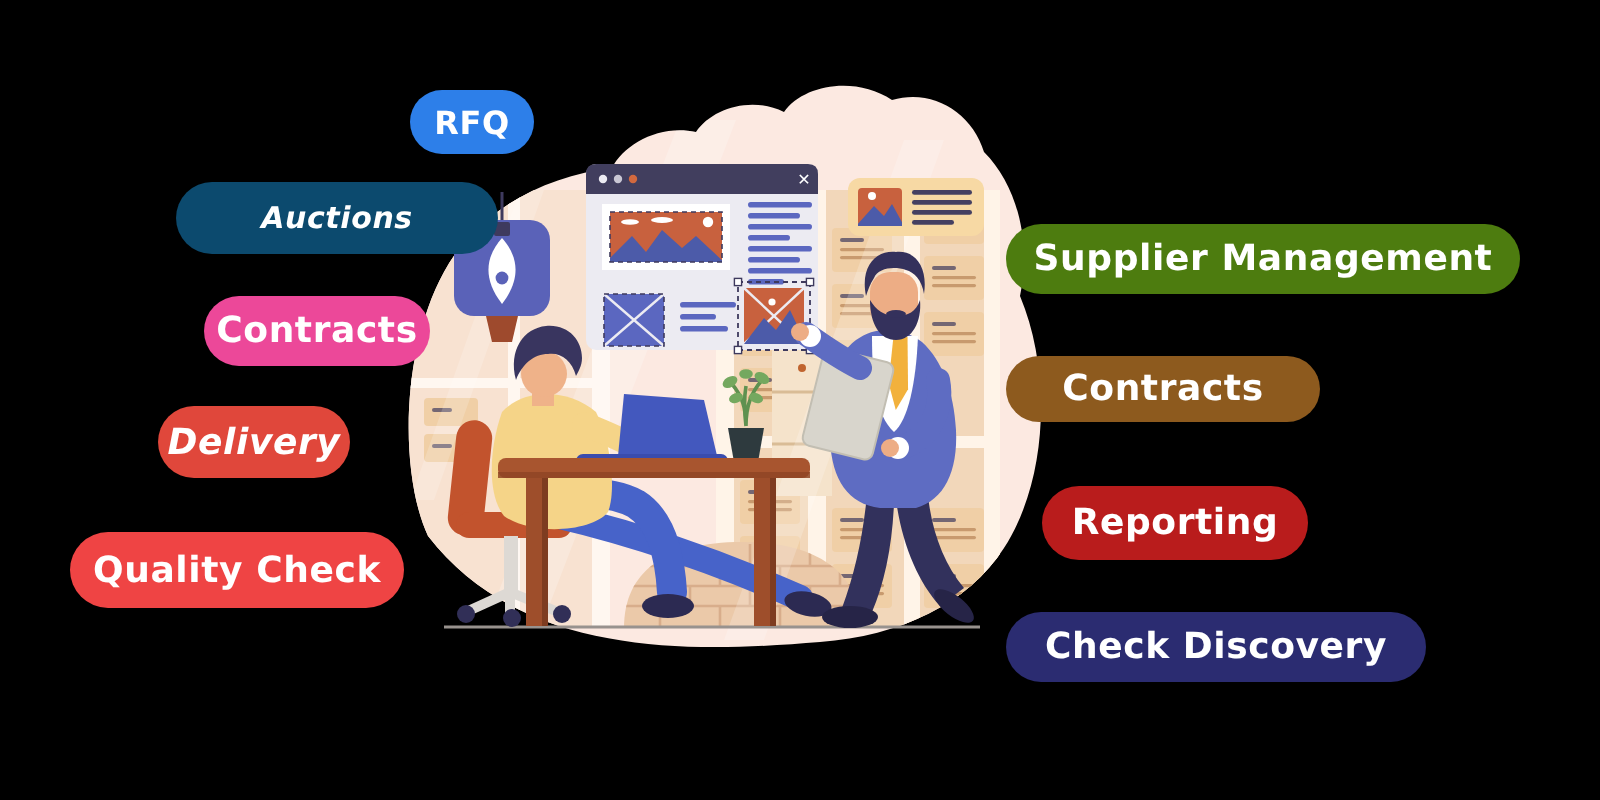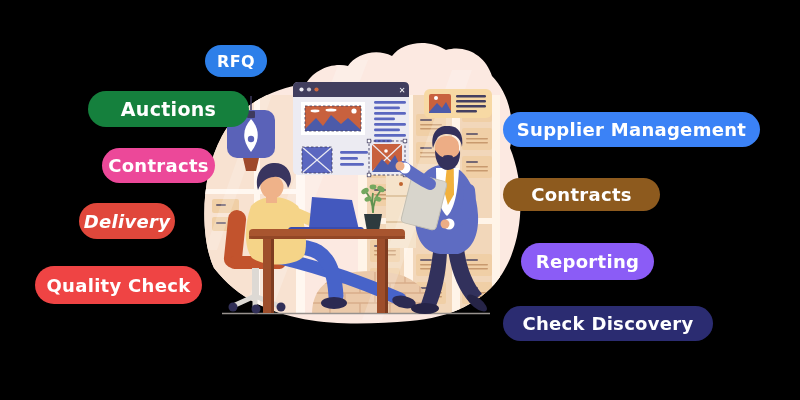--- a/index.html
+++ b/index.html
@@ -282,23 +282,23 @@
       <path d="M469,190 C472,206 464,220 450,224" stroke="#5E6CC2" stroke-width="12" fill="none" stroke-linecap="round"></path>
       <circle cx="449" cy="224" r="5.5" fill="#FFFFFF"></circle>
       <circle cx="445" cy="224" r="4.5" fill="#EDAD85"></circle>
       <path d="M430,184 C420,179 410,172 403,167" stroke="#5E6CC2" stroke-width="12" fill="none" stroke-linecap="round"></path>
       <circle cx="405" cy="168" r="5.5" fill="#FFFFFF"></circle>
       <circle cx="400" cy="166" r="4.5" fill="#EDAD85"></circle>
     </g>
   </svg>
 
   <div class="pill" style="left: 205px; top: 45px; width: 62px; height: 32px; font-size: 16px; background-color: rgb(45, 127, 233); color: rgb(255, 255, 255);">RFQ</div>
-  <div class="pill" style="left: 88px; top: 91px; width: 161px; height: 36px; font-size: 19px; background-color: #15803d; color: rgb(255, 255, 255);">Auctions</div>
+  <div class="pill" style="left: 88px; top: 91px; width: 161px; height: 36px; font-size: 15px; background-color: #0c4a6e; color: rgb(255, 255, 255); font-style: italic;">Auctions</div>
   <div class="pill" style="left: 102px; top: 148px; width: 113px; height: 35px; font-size: 18px; background-color: #ec4899; color: rgb(255, 255, 255);">Contracts</div>
   <div class="pill" style="left: 79px; top: 203px; width: 96px; height: 36px; font-size: 18px; background-color: rgb(224, 71, 59); color: rgb(255, 255, 255); font-style: italic;">Delivery</div>
   <div class="pill" style="left: 35px; top: 266px; width: 167px; height: 38px; font-size: 18px; background-color: #ef4444; color: rgb(255, 255, 255);">Quality Check</div>
 
-  <div class="pill" style="left: 503px; top: 112px; width: 257px; height: 35px; font-size: 18px; background-color: #3b82f6; color: rgb(255, 255, 255);">Supplier Management</div>
+  <div class="pill" style="left: 503px; top: 112px; width: 257px; height: 35px; font-size: 18px; background-color: #4d7c0f; color: rgb(255, 255, 255);">Supplier Management</div>
   <div class="pill" style="left: 503px; top: 178px; width: 157px; height: 33px; font-size: 18px; background-color: rgb(141, 90, 30); color: rgb(255, 255, 255);">Contracts</div>
-  <div class="pill" style="left: 521px; top: 243px; width: 133px; height: 37px; font-size: 18px; background-color: #8b5cf6; color: rgb(255, 255, 255);">Reporting</div>
+  <div class="pill" style="left: 521px; top: 243px; width: 133px; height: 37px; font-size: 18px; background-color: #b91c1c; color: rgb(255, 255, 255);">Reporting</div>
   <div class="pill" style="left: 503px; top: 306px; width: 210px; height: 35px; font-size: 18px; background-color: rgb(43, 44, 113); color: rgb(255, 255, 255);">Check Discovery</div>
 
 </div>
 
 </body></html>

